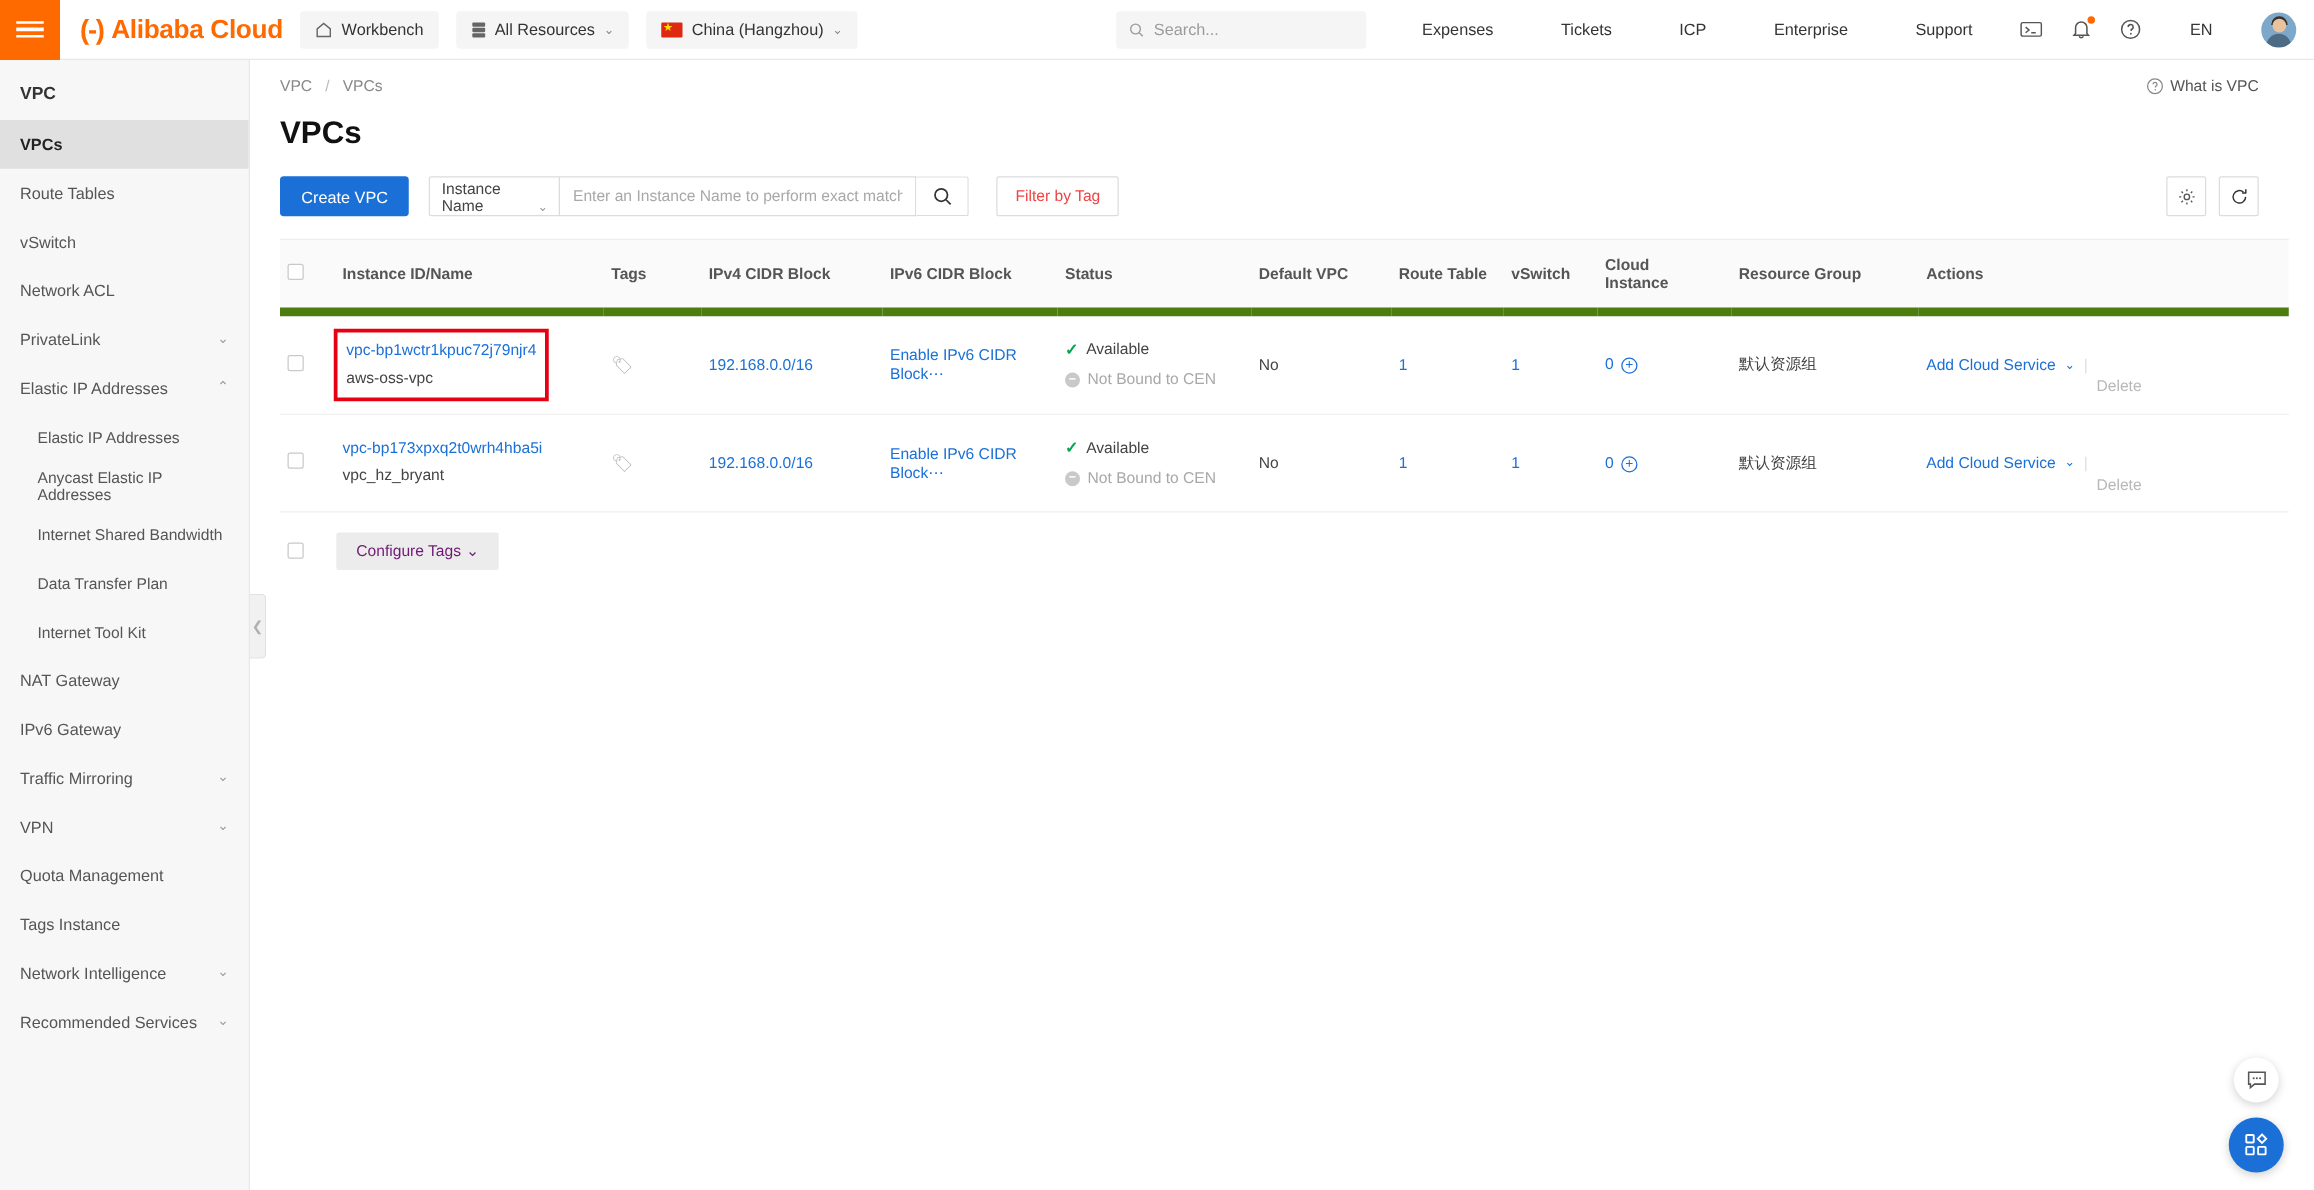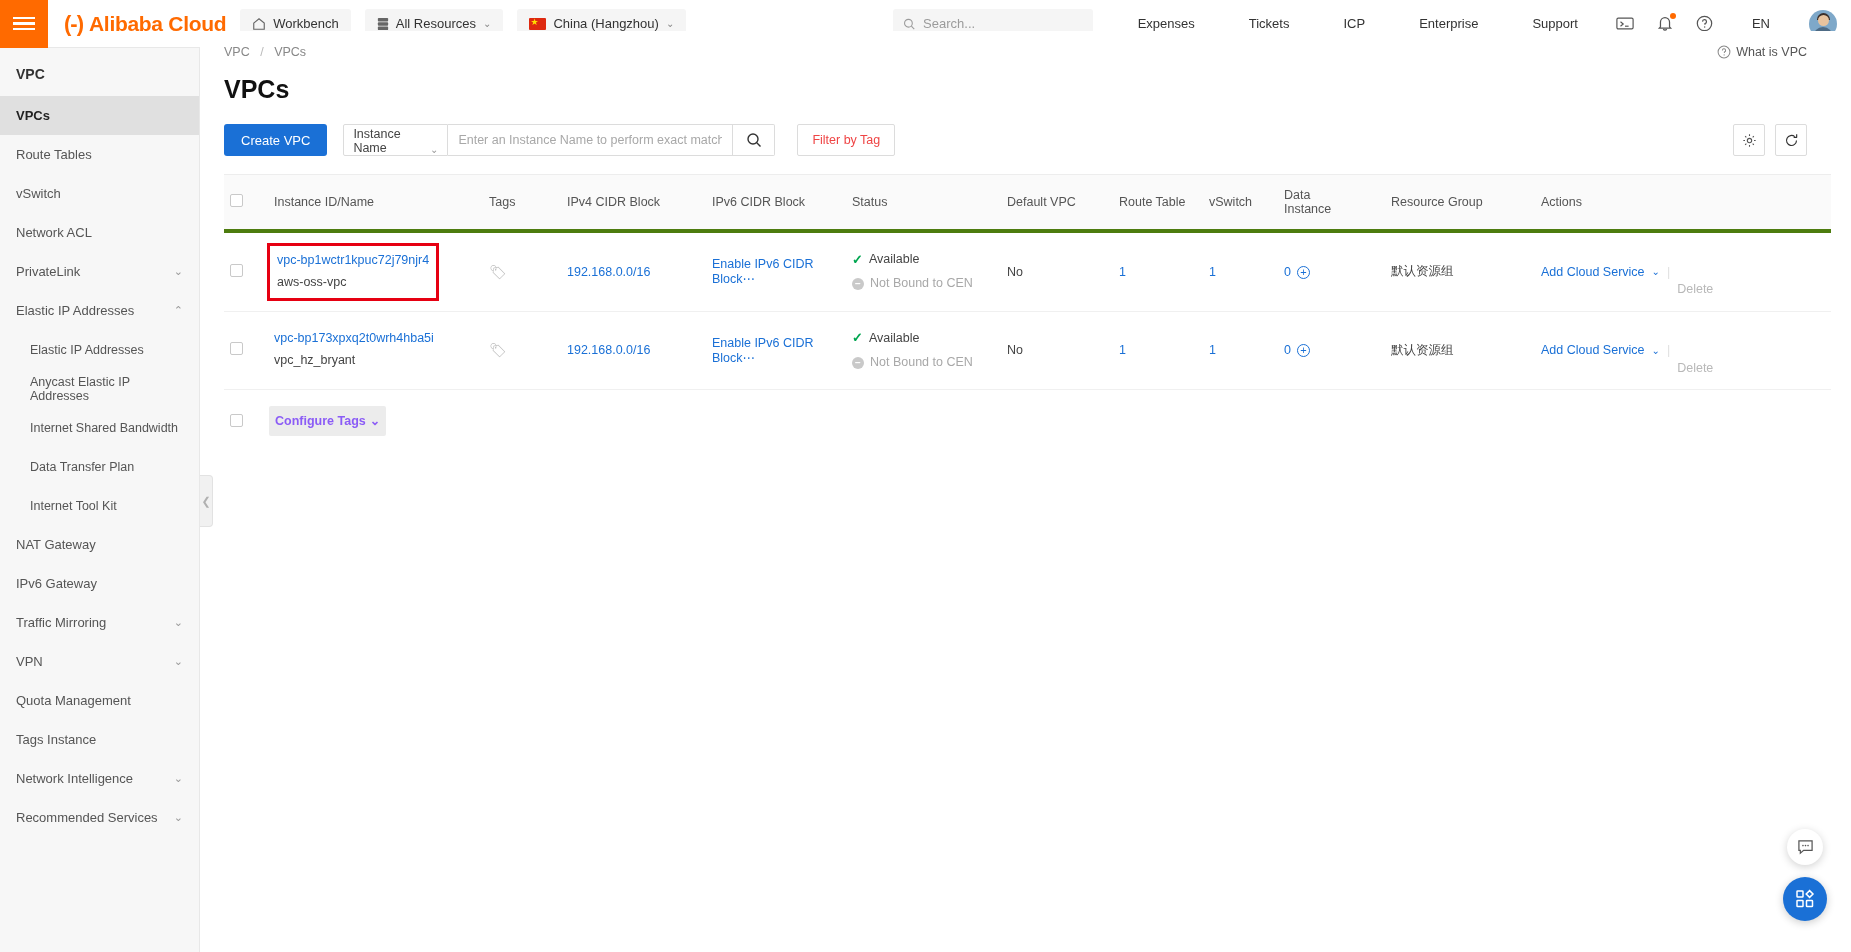--- a/index.html
+++ b/index.html
@@ -123,21 +123,21 @@
     position: absolute; left: 200px; top: 475px;
     width: 13px; height: 52px; background: #f1f1f1;
     border: 1px solid #e2e2e2; border-left: none;
     border-radius: 0 4px 4px 0; cursor: pointer;
     display: flex; align-items: center; justify-content: center;
     font-size: 11px; color: #b0b0b0; z-index: 5;
   }
 
   
   .main {
-    position: absolute; top: 31px; left: 200px;
+    position: absolute; top: 48px; left: 200px;
     width: 1651px; height: 904px; background: #fff; overflow: hidden;
   }
   .crumbrow {
     display: flex; align-items: center; justify-content: space-between;
     padding: 14px 24px 0 24px;
   }
   .breadcrumb { font-size: 12.5px; color: #888; }
   .breadcrumb .sep { margin: 0 7px; color: #bbb; }
   .breadcrumb .crumb { cursor: pointer; }
   .whatis {
@@ -188,23 +188,23 @@
   .icon-sq {
     width: 32px; height: 32px; border: 1px solid #dcdcdc; background: #fff;
     display: flex; align-items: center; justify-content: center; cursor: pointer;
     border-radius: 2px; color: #555;
   }
 
   
   .tablewrap { padding: 18px 24px 0 24px; }
   table.vpc { width: 1607px; border-collapse: collapse; table-layout: fixed; }
   table.vpc thead th {
-    background: #fafafa; font-size: 12.5px; font-weight: normal; color: #555;
+    background: #fafafa; font-size: 12.5px; font-weight: bold; color: #555;
     text-align: left; padding: 13px 6px; vertical-align: middle;
-    border-bottom: 4px solid #4d7c0f; border-top: 1px solid #ededed;
+    border-bottom: 7px solid #4d7c0f; border-top: 1px solid #ededed;
   }
   table.vpc tbody td {
     font-size: 12.5px; color: #444; padding: 14px 6px; vertical-align: middle;
     border-bottom: 1px solid #f0f0f0;
   }
   .cbx {
     width: 13px; height: 13px; border: 1px solid #c9c9c9; background: #fff;
     border-radius: 2px; display: inline-block; cursor: pointer;
   }
   .lnk { color: #1a70d6; cursor: pointer; }
@@ -232,25 +232,24 @@
   .act-caret { font-size: 10px; }
   .act-div { color: #e0e0e0; }
   .act-disabled { color: #b8b8b8; margin-top: 35px; }
   .tag-icon { color: #b8b8b8; font-size: 14px; }
 
   .bulkbar {
     display: flex; align-items: center; gap: 26px;
     padding: 16px 24px 0 30px;
   }
   .btn-disabled {
-    background: #ececec; color: #8b5cf6; border: none; height: 30px;
-    padding: 0 6px; font-size: 12.5px; cursor: default; border-radius: 2px;
+    background: #ececec; color: #701a75; border: none; height: 30px;
+    padding: 0 16px; font-size: 12.5px; cursor: default; border-radius: 2px;
     display: flex; align-items: center; gap: 4px;
     font-family: "Liberation Sans", sans-serif;
-    font-weight: bold;
   }
 
   
   .fab-chat {
     position: absolute; right: 28px; bottom: 70px;
     width: 36px; height: 36px; border-radius: 50%; background: #fff;
     box-shadow: 0 2px 8px rgba(0,0,0,.18);
     display: flex; align-items: center; justify-content: center; cursor: pointer;
     color: #555;
   }
@@ -494,21 +493,21 @@
           </th>
           <th>Instance ID/Name</th>
           <th>Tags</th>
           <th>IPv4 CIDR Block</th>
           <th>IPv6 CIDR Block</th>
           <th>Status</th>
           <th>Default VPC</th>
           <th>Route Table</th>
           <th>vSwitch</th>
           <th>
-            <span>Data</span><br>
+            <span>Cloud</span><br>
             <span>Instance</span>
           </th>
           <th>Resource Group</th>
           <th>Actions</th>
         </tr>
       </thead>
       <tbody id="table-body">
           <tr>
             <td><span class="cbx"></span></td>
             <td><span class="hl-box"><span class="idcell"><span class="lnk">vpc-bp1wctr1kpuc72j79njr4</span><br><span class="name">aws-oss-vpc</span></span></span></td>

